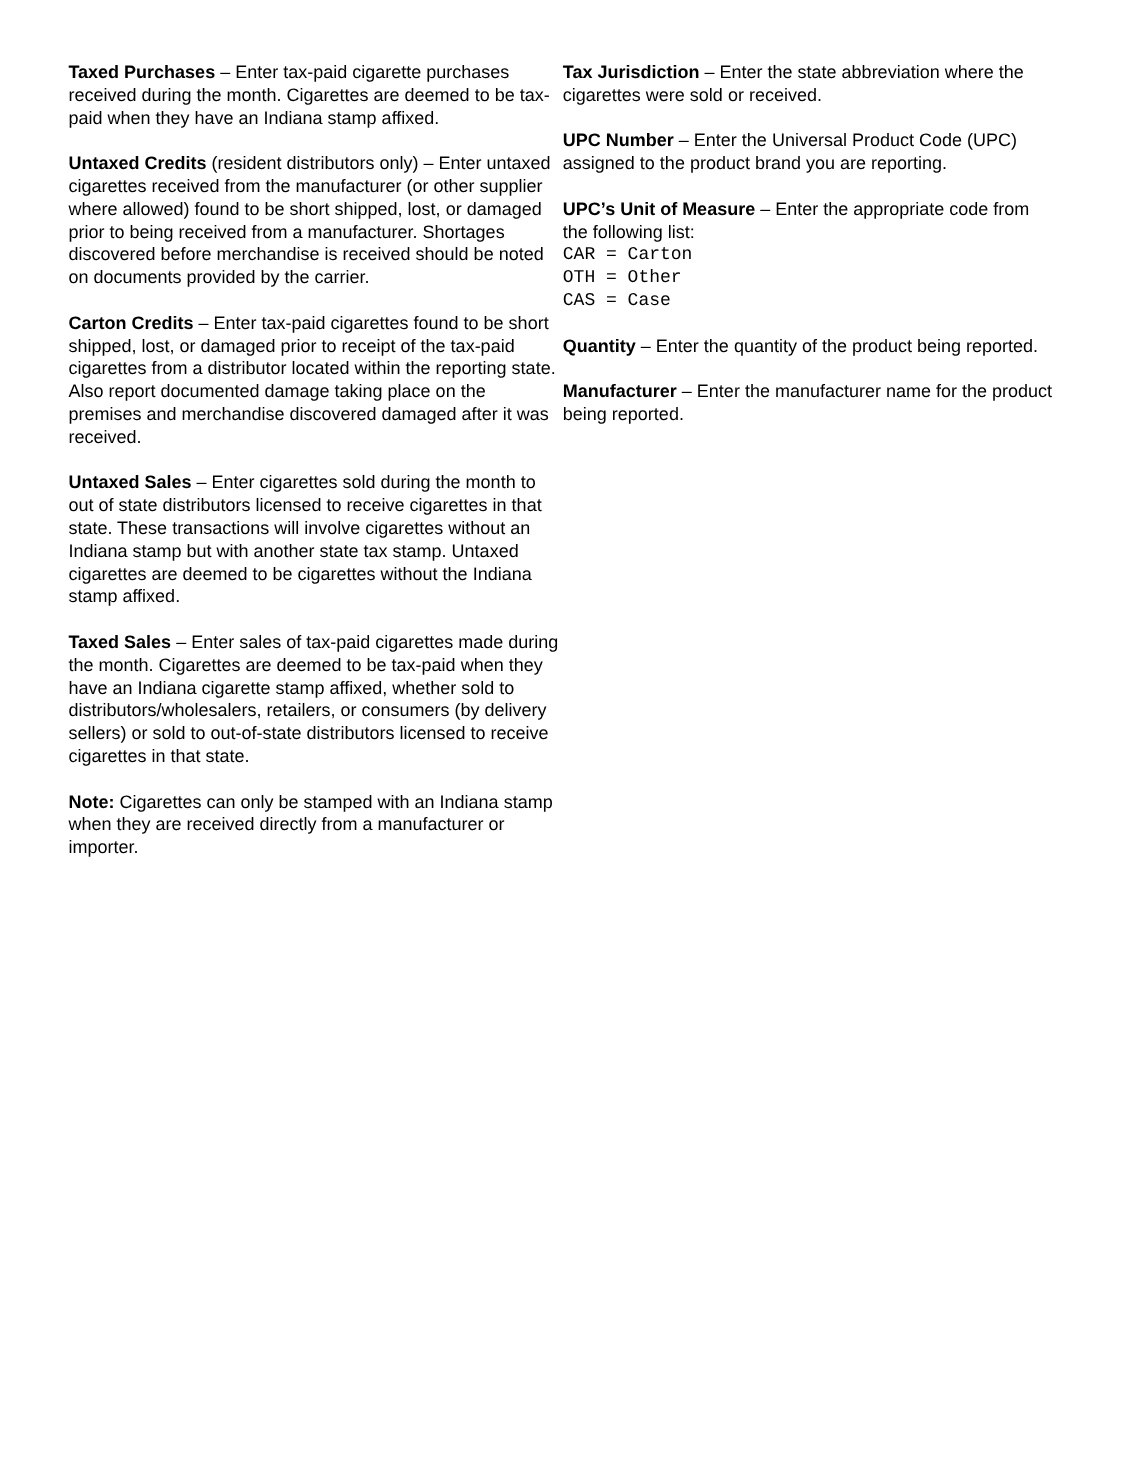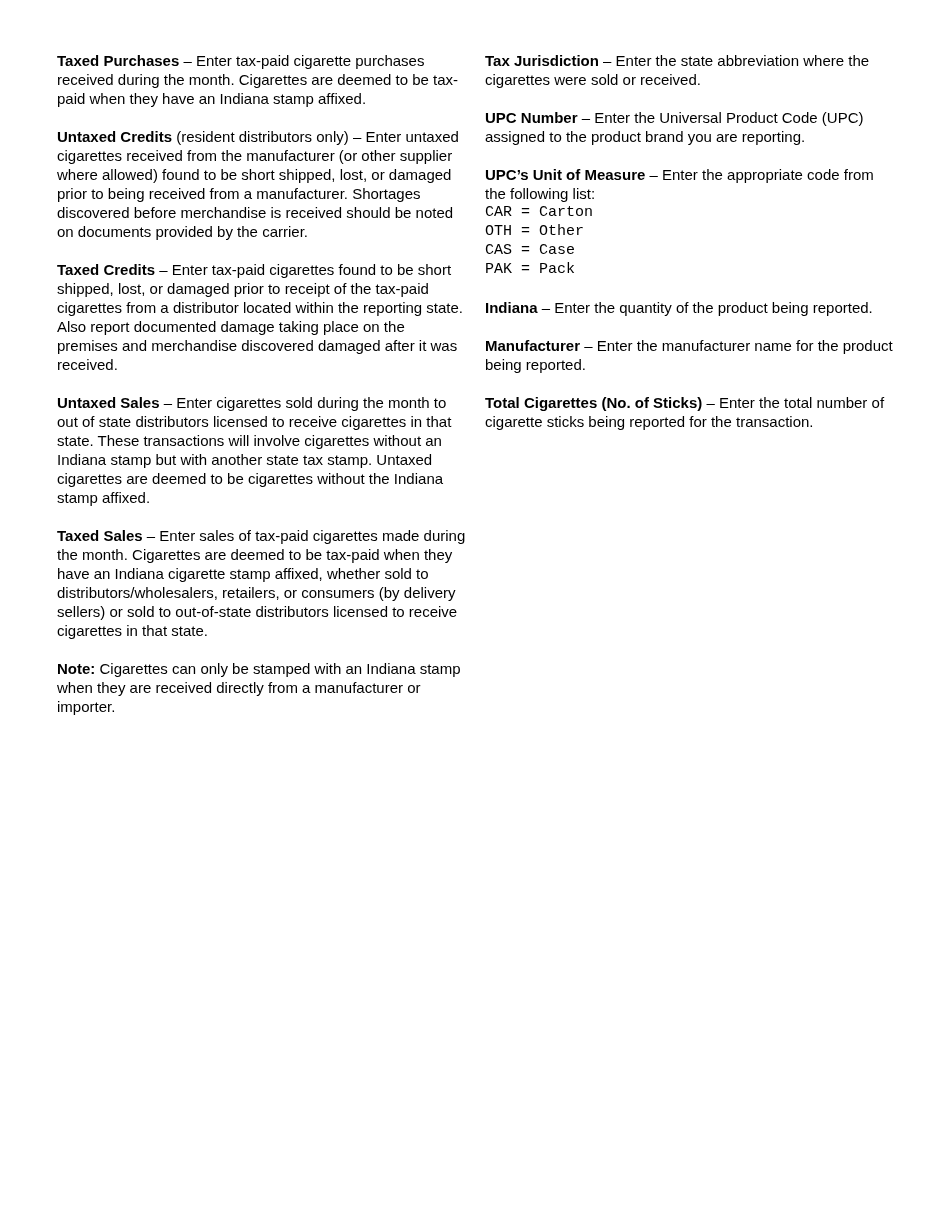--- a/index.html
+++ b/index.html
@@ -15,21 +15,20 @@
     font-size: 15px;
     line-height: 19px;
     -webkit-font-smoothing: antialiased;
   }
   .page {
     box-sizing: border-box;
     width: 950px;
     height: 1230px;
     padding: 51px 41px 0 57px;
     display: flex;
-    gap: 16px;
     overflow: hidden;
   }
   .col {
     width: 412px;
     flex: 0 0 412px;
   }
   p.para {
     margin: 0 0 19px 0;
   }
   .term {
@@ -51,21 +50,21 @@
       <span class="term">Taxed Purchases</span>
       <span>– Enter tax-paid cigarette purchases received during the month. Cigarettes are deemed to be tax-paid when they have an Indiana stamp affixed.</span>
     </p>
 
     <p class="para">
       <span class="term">Untaxed Credits</span>
       <span>(resident distributors only) – Enter untaxed cigarettes received from the manufacturer (or other supplier where allowed) found to be short shipped, lost, or damaged prior to being received from a manufacturer. Shortages discovered before merchandise is received should be noted on documents provided by the carrier.</span>
     </p>
 
     <p class="para">
-      <span class="term">Taxed Credits</span>
+      <span class="term">Carton Credits</span>
       <span>– Enter tax-paid cigarettes found to be short shipped, lost, or damaged prior to receipt of the tax-paid cigarettes from a distributor located within the reporting state. Also report documented damage taking place on the premises and merchandise discovered damaged after it was received.</span>
     </p>
 
     <p class="para">
       <span class="term">Untaxed Sales</span>
       <span>– Enter cigarettes sold during the month to out of state distributors licensed to receive cigarettes in that state. These transactions will involve cigarettes without an Indiana stamp but with another state tax stamp. Untaxed cigarettes are deemed to be cigarettes without the Indiana stamp affixed.</span>
     </p>
 
     <p class="para">
       <span class="term">Taxed Sales</span>
@@ -91,35 +90,30 @@
       <span class="term">UPC Number</span>
       <span>– Enter the Universal Product Code (UPC) assigned to the product brand you are reporting.</span>
     </p>
 
     <p class="para">
       <span class="term">UPC’s Unit of Measure</span>
       <span>– Enter the appropriate code from the following list:</span>
       <span class="list-line">CAR = Carton</span>
       <span class="list-line">OTH = Other</span>
       <span class="list-line">CAS = Case</span>
-      <span class="list-line">PAK = Pack</span>
     </p>
 
 
     <p class="para">
-      <span class="term">Indiana</span>
+      <span class="term">Quantity</span>
       <span>– Enter the quantity of the product being reported.</span>
     </p>
 
     <p class="para">
       <span class="term">Manufacturer</span>
       <span>– Enter the manufacturer name for the product being reported.</span>
     </p>
 
 
-    <p class="para">
-      <span class="term">Total Cigarettes (No. of Sticks)</span>
-      <span>– Enter the total number of cigarette sticks being reported for the transaction.</span>
-    </p>
 
   </div>
 
 </div>
 
 </body></html>

